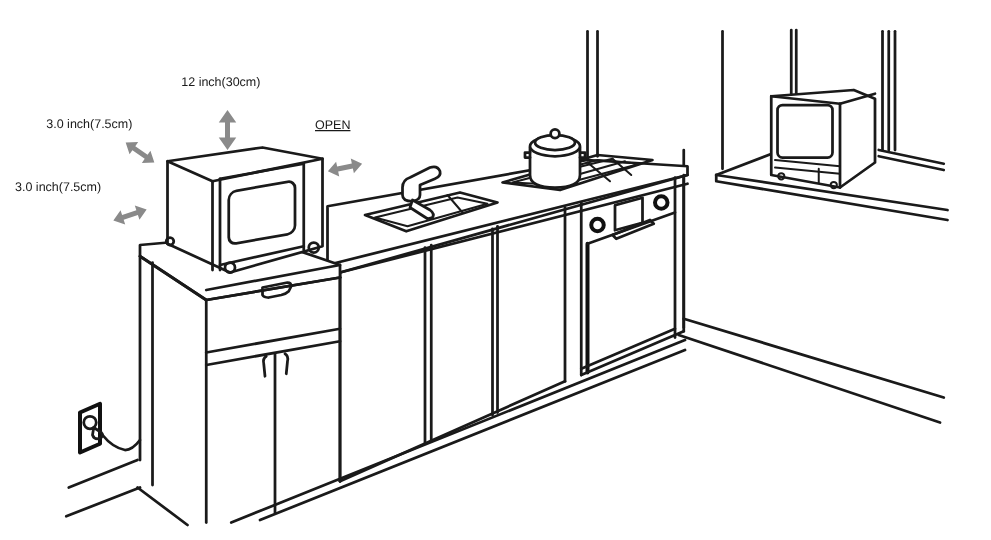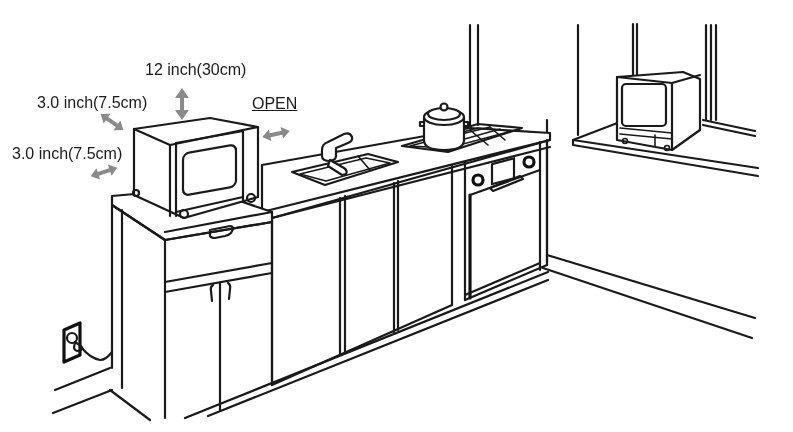--- a/index.html
+++ b/index.html
@@ -12,21 +12,21 @@
       font-family: "Liberation Sans", sans-serif;
     }
     #drawing { position: absolute; left: 0; top: 0; }
     .ln { fill: none; stroke: #1a1a1a; stroke-width: 2.2; stroke-linejoin: round; stroke-linecap: round; }
     .ln-thin { fill: none; stroke: #1a1a1a; stroke-width: 1.6; stroke-linejoin: round; stroke-linecap: round; }
     .ln-bold { fill: none; stroke: #111; stroke-width: 3.2; stroke-linejoin: round; stroke-linecap: round; }
     .fillw { fill: #ffffff; }
     .arrow { fill: #8a8a8a; }
     .label {
       position: absolute;
-      font-size: 16px;
+      font-size: 10px;
       color: #1a1a1a;
       white-space: nowrap;
       line-height: 1;
       background: transparent;
     }
   </style>
 </head>
 <body>
 
 <div id="stage">

